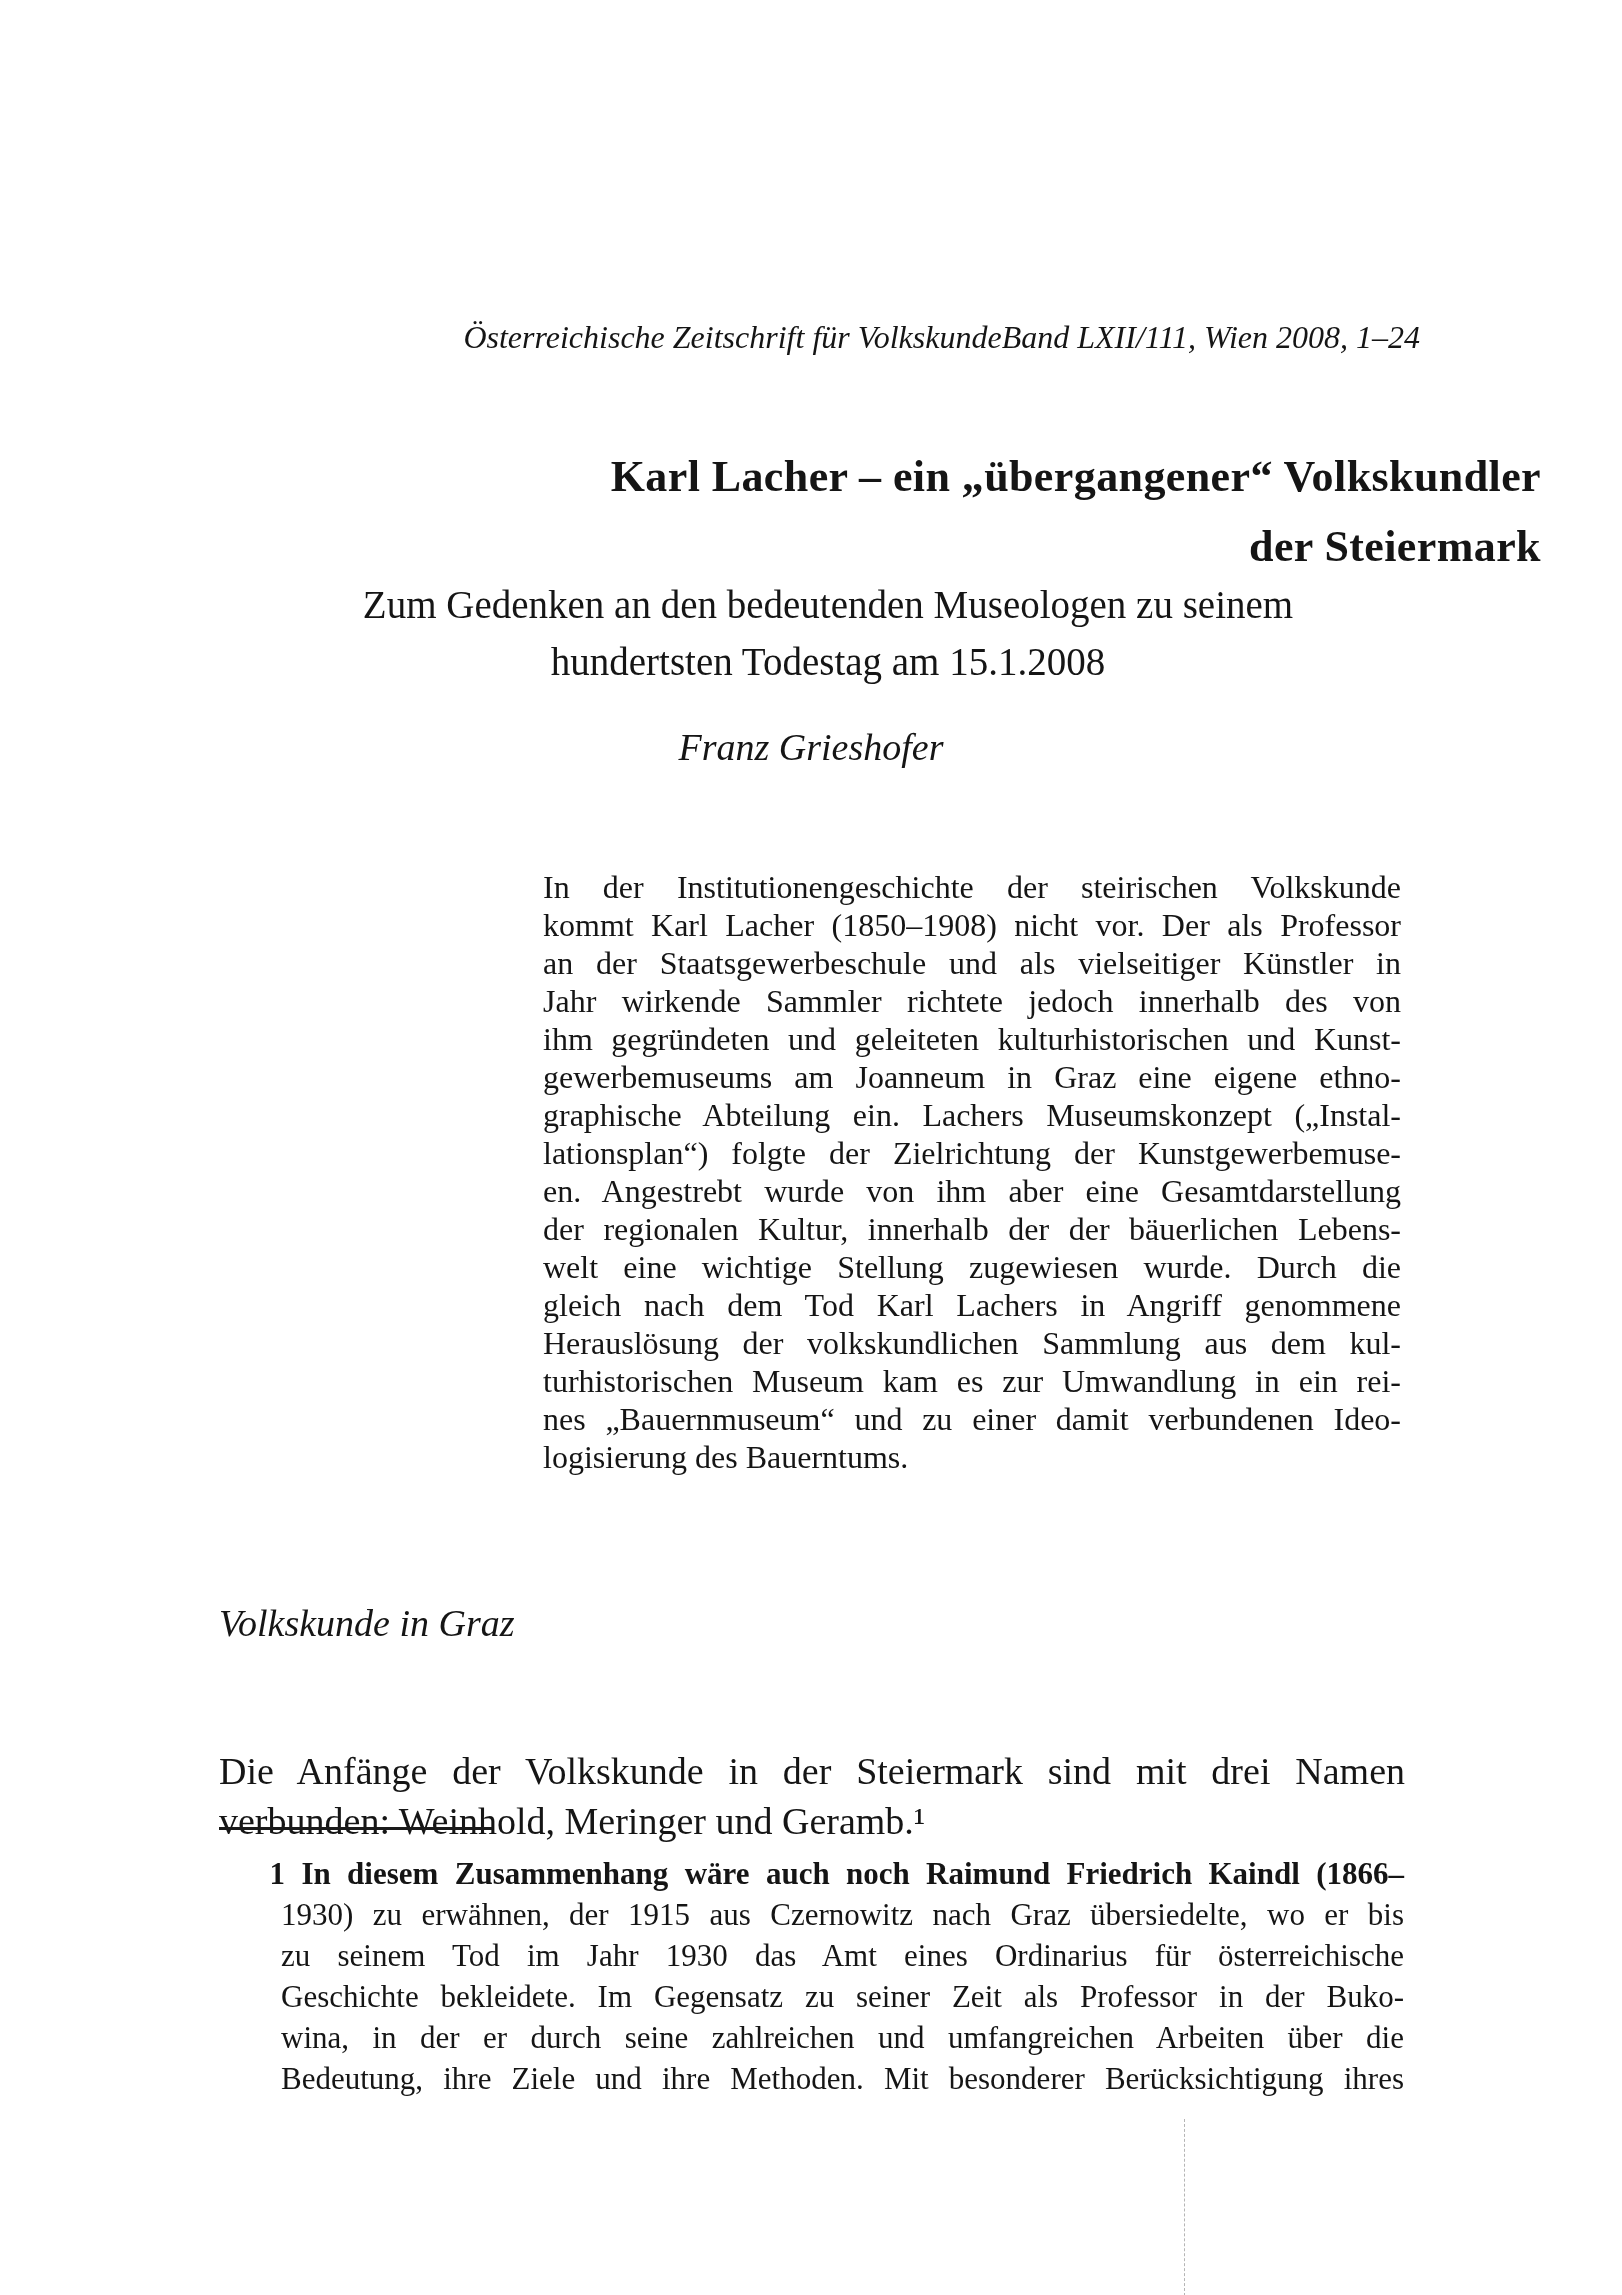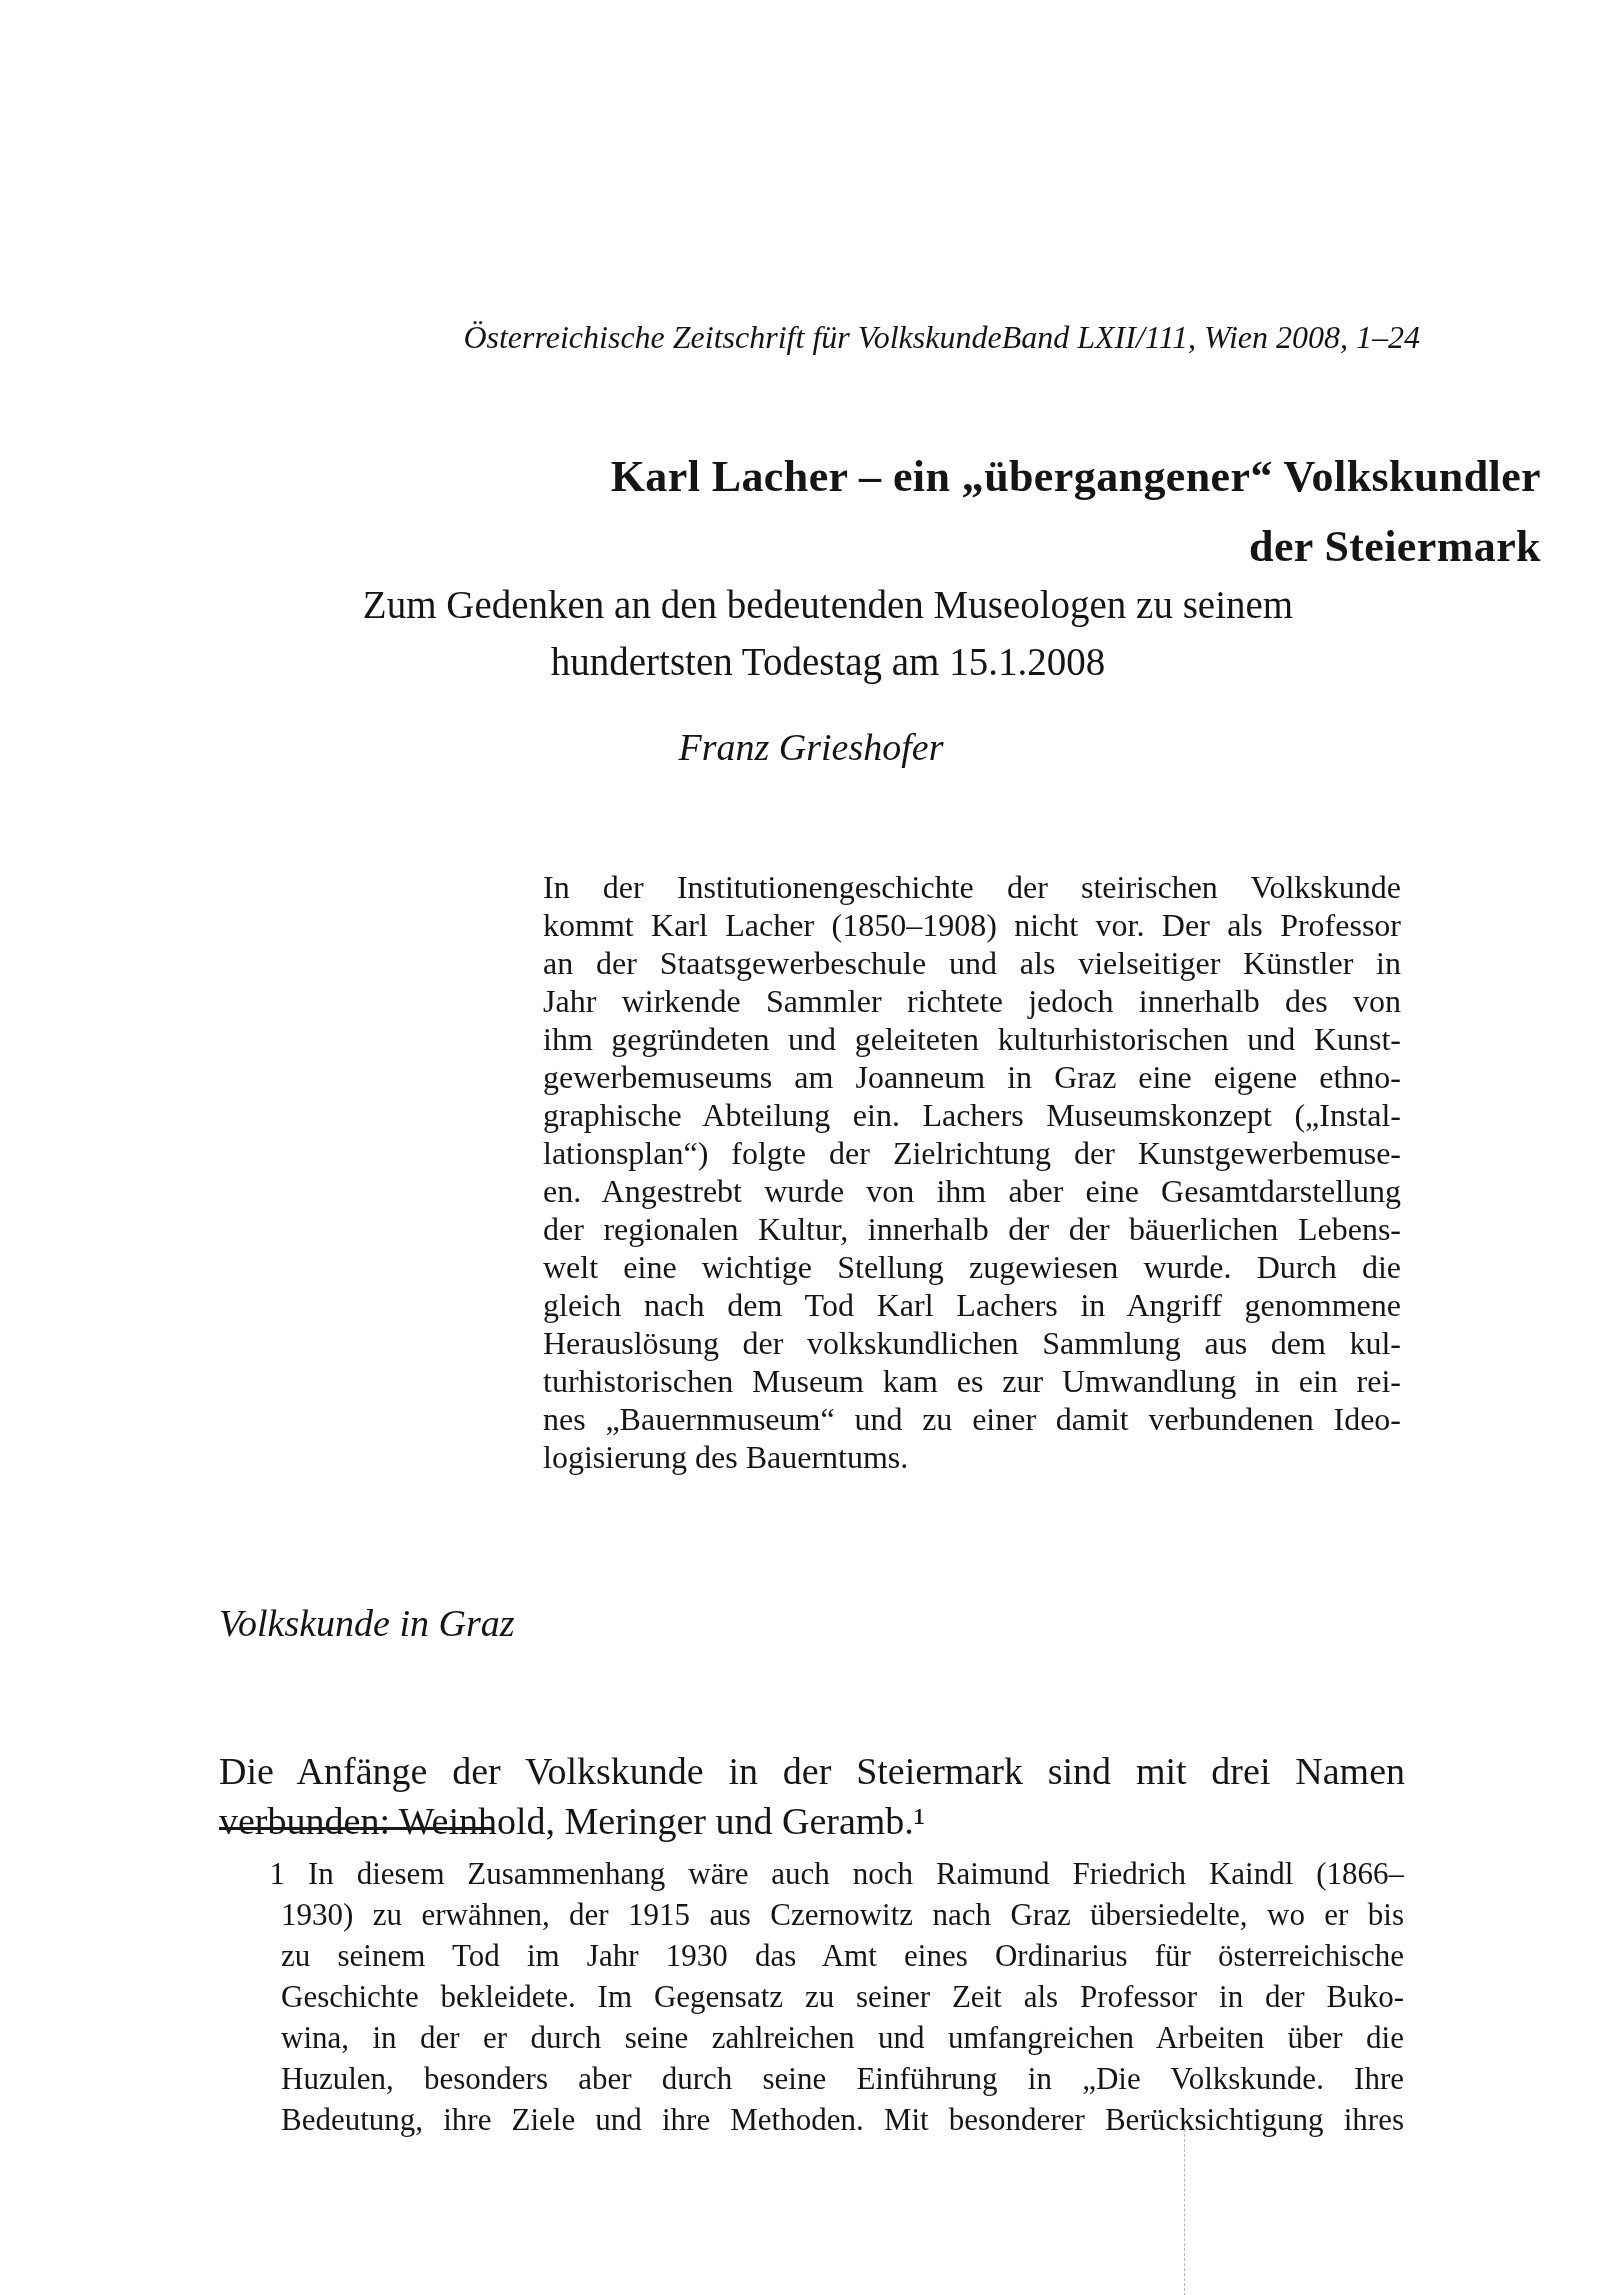--- a/index.html
+++ b/index.html
@@ -56,21 +56,21 @@
 
   .footnote-rule {
     top: 1827px; left: 219px; width: 274px;
     border-top: 3.2px solid #1a1a1a;
   }
 
   .footnote-text {
     top: 1853px; left: 281px; width: 1123px;
     font-size: 31px; line-height: 41px;
   }
-  .footnote-text .tline:first-child { margin-left: -11.4px; }
+  .footnote-text .tline:first-child { margin-left: -11.4px; font-weight: bold; }
 
   
   .tline {
     text-align: justify;
     text-align-last: justify;
     text-justify: inter-word;
     white-space: normal;
   }
   .tline.lastline { text-align-last: left; }
 
@@ -127,18 +127,17 @@
   </div>
 
 <div class="abs footnote-rule"></div>
 
 <div class="abs footnote-text">
     <div class="tline">1 In diesem Zusammenhang wäre auch noch Raimund Friedrich Kaindl (1866–</div>
     <div class="tline">1930) zu erwähnen, der 1915 aus Czernowitz nach Graz übersiedelte, wo er bis</div>
     <div class="tline">zu seinem Tod im Jahr 1930 das Amt eines Ordinarius für österreichische</div>
     <div class="tline">Geschichte bekleidete. Im Gegensatz zu seiner Zeit als Professor in der Buko-</div>
     <div class="tline">wina, in der er durch seine zahlreichen und umfangreichen Arbeiten über die</div>
-    <div class="tline">Huzulen, besonders aber durch seine Einführung in „Die Volkskunde. Ihre</div>
     <div class="tline">Bedeutung, ihre Ziele und ihre Methoden. Mit besonderer Berücksichtigung ihres</div>
   </div>
 
 <div class="abs scan-artifact"></div>
 
 
 </body></html>

